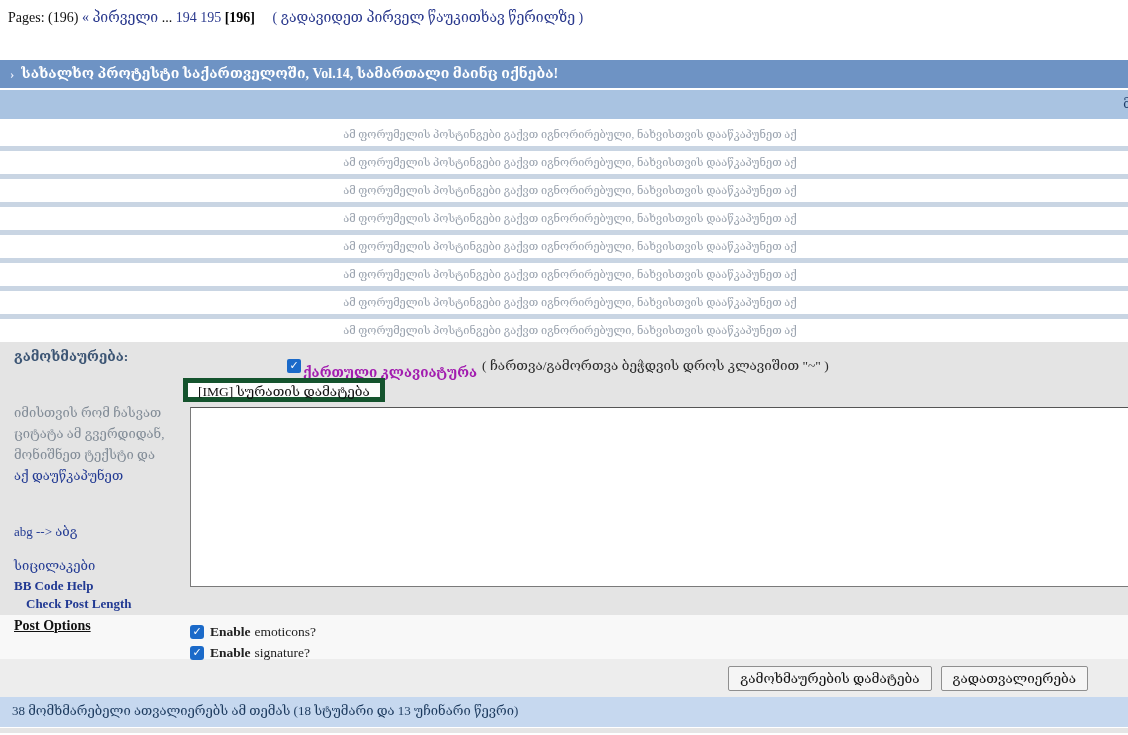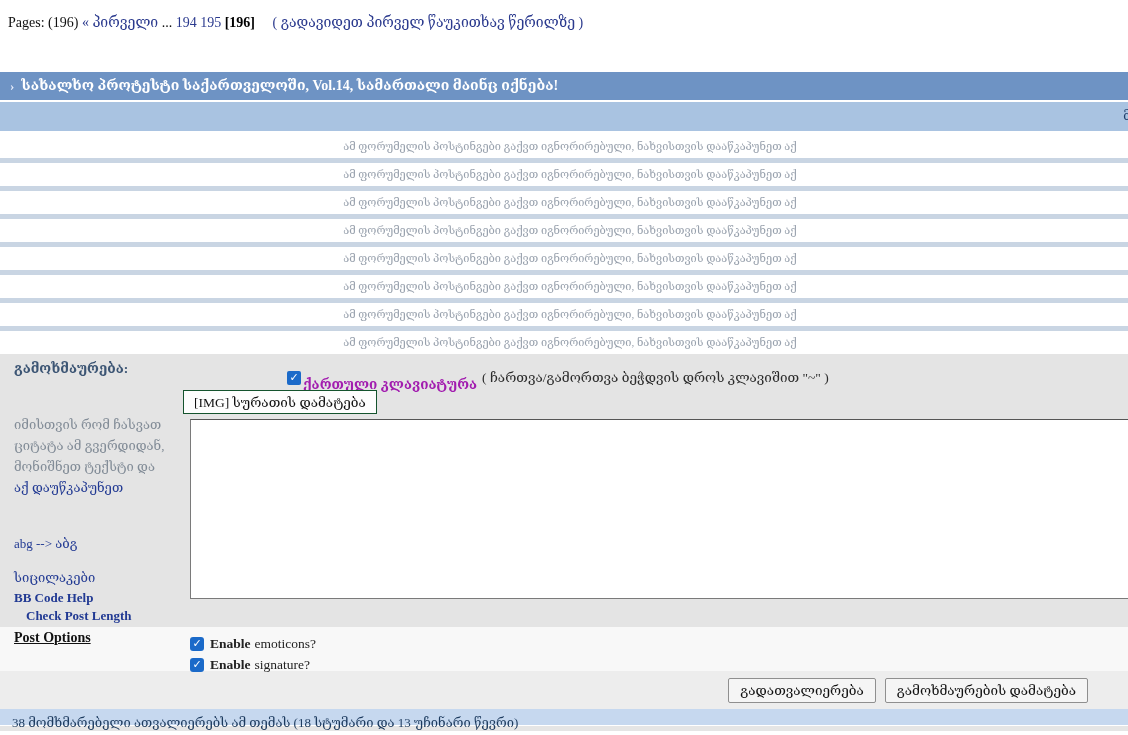--- a/index.html
+++ b/index.html
@@ -1,20 +1,20 @@
 <!DOCTYPE html>
 <html><head>
 <meta charset="utf-8">
 <style>
   * { margin:0; padding:0; box-sizing:border-box; }
   html,body { width:1128px; height:735px; background:#fff; overflow:hidden;
     font-family:"Liberation Serif","DejaVu Serif","DejaVu Sans",serif; }
 
   
-  .topnav { height:60px; padding:2px 0 0 8px; font-size:14px; color:#111;margin-top:12px; }
+  .topnav { height:60px; padding:9px 0 0 8px; font-size:14px; color:#111; }
   .topnav a { color:#2b3a8e; text-decoration:none; cursor:pointer; }
   .topnav .current { font-weight:bold; color:#000; }
   .topnav .goto { margin-left:14px; color:#2b3a8e; }
 
   
   .title-bar { height:28px; background:#6e93c4; color:#fff; font-weight:bold;
     font-size:14px; line-height:28px; padding-left:10px; }
   .title-bar .arrow { font-size:13px; margin-right:7px; color:#e8eefc; }
   .bar-gap { height:2px; background:#fff; }
   .sub-bar { height:29px; background:#a9c3e1; position:relative; overflow:hidden; }
@@ -33,21 +33,21 @@
     font-size:13.5px; color:#3c5574; }
   .kb-row { position:absolute; left:287px; top:8px; font-size:13.5px; color:#222;
     display:flex; align-items:center; }
   .kb-row .cb { margin-right:2px; }
   .kb-row b { color:#a21caf;margin-top:14px; }
   .kb-row .hint { margin-left:5px; font-weight:normal; color:#2b2b2b; }
   .cb { width:14px; height:14px; background:#1b6ac9; border-radius:2px; color:#fff;
     font-size:11px; line-height:14px; text-align:center; display:inline-block;
     font-family:"DejaVu Sans",sans-serif; cursor:pointer; flex:0 0 auto; }
   .img-btn { position:absolute; left:183px; top:36px; height:24px;
-    background:#fdfdfd; border:1px solid #14532d; font-size:13.5px; padding:0 10px;
+    background:#fdfdfd; border:5px solid #14532d; font-size:13.5px; padding:0 10px;
     font-family:inherit; color:#111; cursor:pointer; }
   .reply-ta { position:absolute; left:190px; top:65px; right:-6px; height:180px;
     border:1px solid #7a7a7a; border-top-color:#555; background:#fff; resize:none;
     font-family:inherit; font-size:13px; padding:4px; }
   .quote-hint { position:absolute; left:14px; top:60px; font-size:13px;
     color:#828c97; line-height:21px; }
   .quote-hint .link { color:#223a93; cursor:pointer; }
   .side-link { position:absolute; left:14px; font-size:13px; color:#223a93;
     cursor:pointer; text-decoration:none; }
   .abg { top:182px; }
@@ -65,21 +65,21 @@
   .opt-row b { margin-right:4px; }
 
   
   .btn-row { height:38px; background:#ededed; display:flex; align-items:center;
     justify-content:flex-end; padding-right:40px; gap:9px; }
   .btn { background:#f5f5f5; border:1px solid #8f8f8f; border-radius:2px;
     font-family:inherit; font-size:13.5px; color:#111; padding:3px 11px; height:25px;
     cursor:pointer; }
 
   
-  .footer-bar { height:16px; background:#c6d8ef; line-height:28px; padding-left:12px;
+  .footer-bar { height:30px; background:#c6d8ef; line-height:28px; padding-left:12px;
     font-size:13px; color:#1c3a5e; }
   .bottom-strip { height:6px; background:#e5e5e5; border-top:1px solid #fff; }
 </style>
 </head>
 <body>
 
 <div class="topnav">
   <span>Pages: (196)</span>
   <a>« პირველი</a>
   <span>...</span>
@@ -145,20 +145,20 @@
     </div>
     <div class="opt-row">
       <span class="cb">✓</span>
       <b>Enable</b>
       <span>signature?</span>
     </div>
   </div>
 </div>
 
 <div class="btn-row">
+  <button class="btn">გამოხმაურების დამატება</button>
   <button class="btn">გადათვალიერება</button>
-  <button class="btn">გამოხმაურების დამატება</button>
 </div>
 
 <div class="footer-bar">
   <span>38 მომხმარებელი ათვალიერებს ამ თემას (18 სტუმარი და 13 უჩინარი წევრი)</span>
 </div>
 <div class="bottom-strip"></div>
 
 </body></html>

